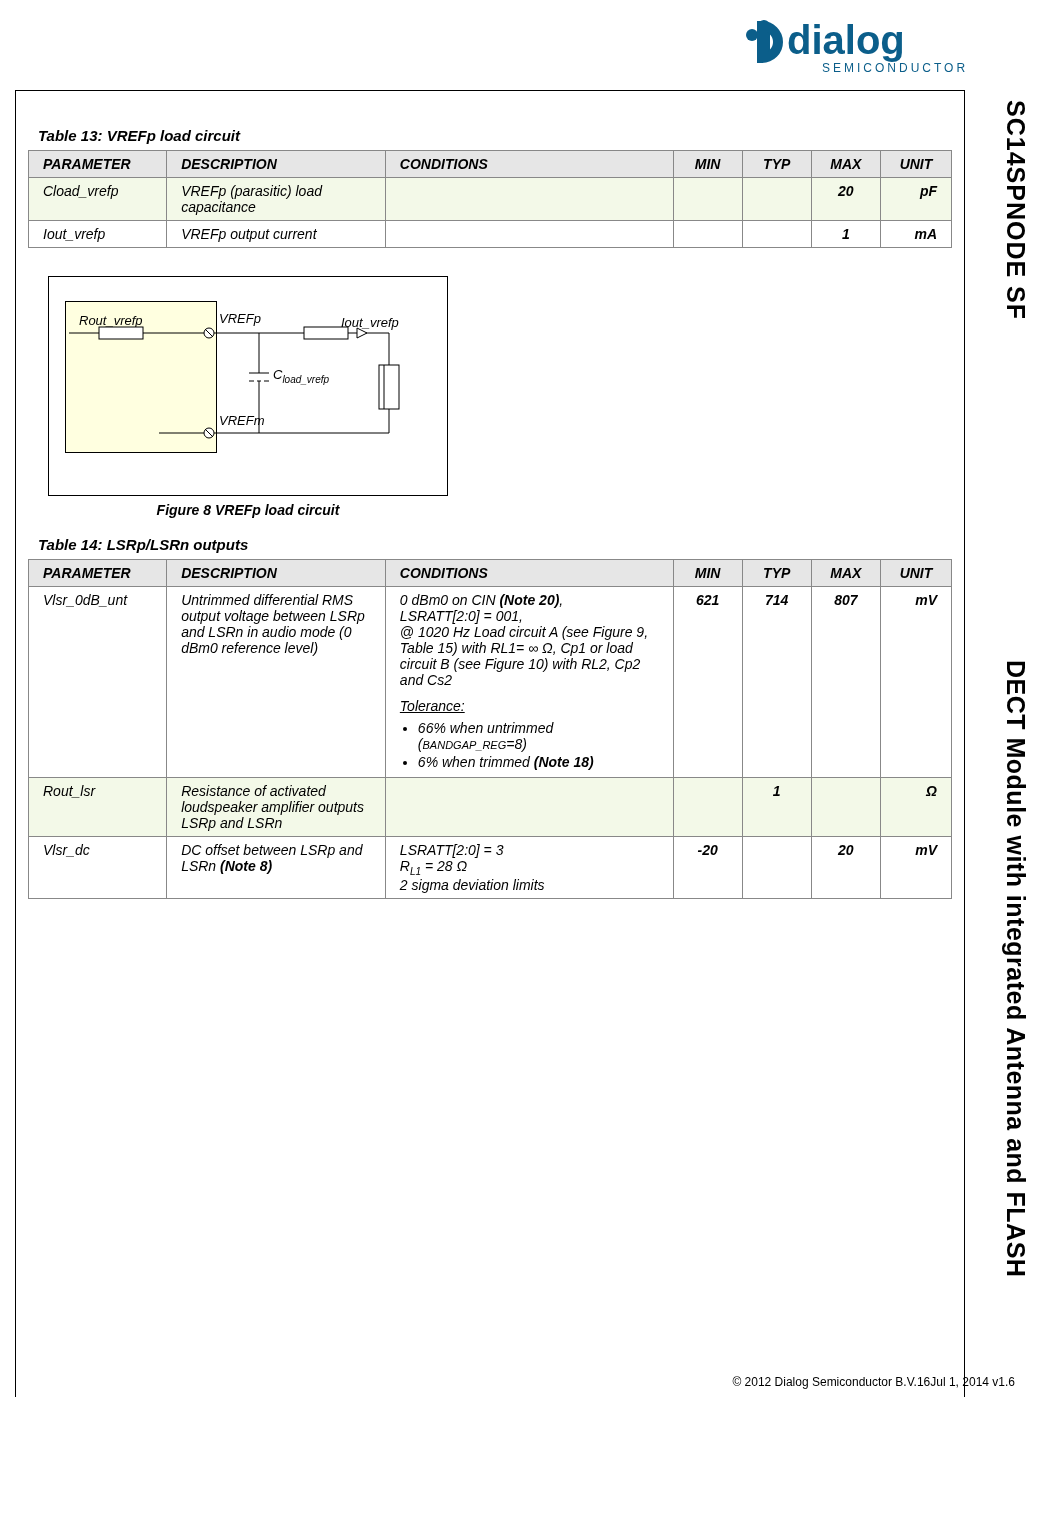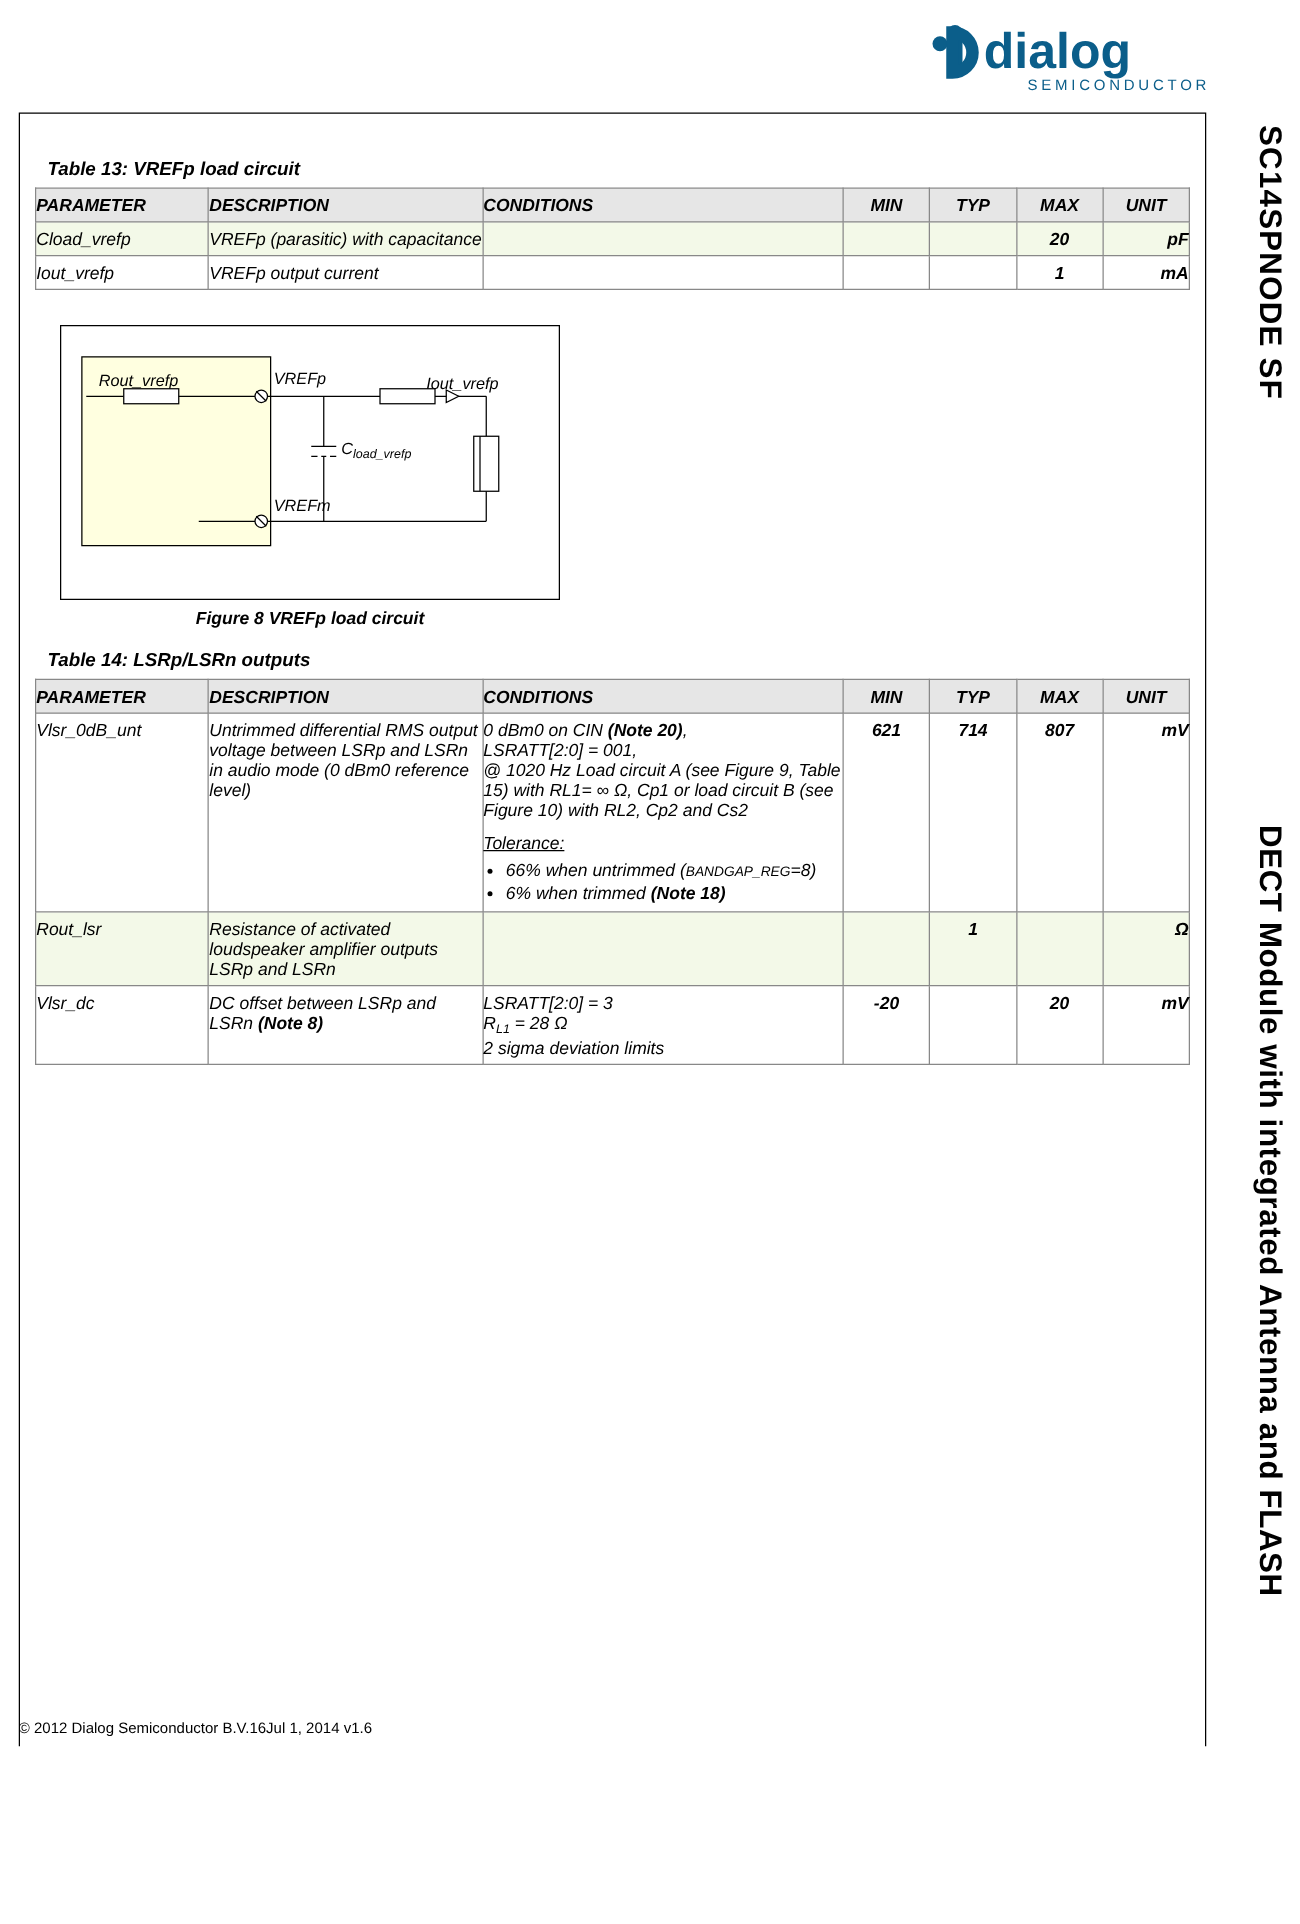--- a/index.html
+++ b/index.html
@@ -66,21 +66,21 @@
     margin: 18px 0 6px 10px;
     font-size: 15px;
   }
   table.spec {
     width: 100%;
     border-collapse: collapse;
     font-size: 14px;
   }
   table.spec th, table.spec td {
     border: 1px solid #888;
-    padding: 5px 0;
+    padding: 5px 14px;
     vertical-align: top;
     text-align: left;
   }
   table.spec th {
     background: #e6e6e6;
     font-weight: bold;
   }
   table.spec td.num {
     text-align: center;
     font-weight: bold;
@@ -134,21 +134,21 @@
     font-size: 12px;
     margin: 12px 0 0 14px;
   }
   .footer {
     position: absolute;
     left: 15px;
     bottom: 8px;
     width: 1000px;
     font-size: 12px;
     display: flex;
-    justify-content: flex-start;
+    justify-content: flex-end;
   }
   .sub { font-size: 10px; vertical-align: sub; }
 </style>
 </head>
 <body>
 
 <div class="page">
 
   <div class="logo-area">
     <svg width="260" height="70" viewBox="0 0 260 70">
@@ -183,21 +183,21 @@
         <th>PARAMETER</th>
         <th>DESCRIPTION</th>
         <th>CONDITIONS</th>
         <th style="text-align:center">MIN</th>
         <th style="text-align:center">TYP</th>
         <th style="text-align:center">MAX</th>
         <th style="text-align:center">UNIT</th>
       </tr>
       <tr class="row-a">
         <td>Cload_vrefp</td>
-        <td>VREFp (parasitic) with capacitance</td>
+        <td>VREFp (parasitic) load capacitance</td>
         <td></td>
         <td class="numplain"></td>
         <td class="numplain"></td>
         <td class="num">20</td>
         <td class="unit">pF</td>
       </tr>
       <tr class="row-b">
         <td>Iout_vrefp</td>
         <td>VREFp output current</td>
         <td></td>

